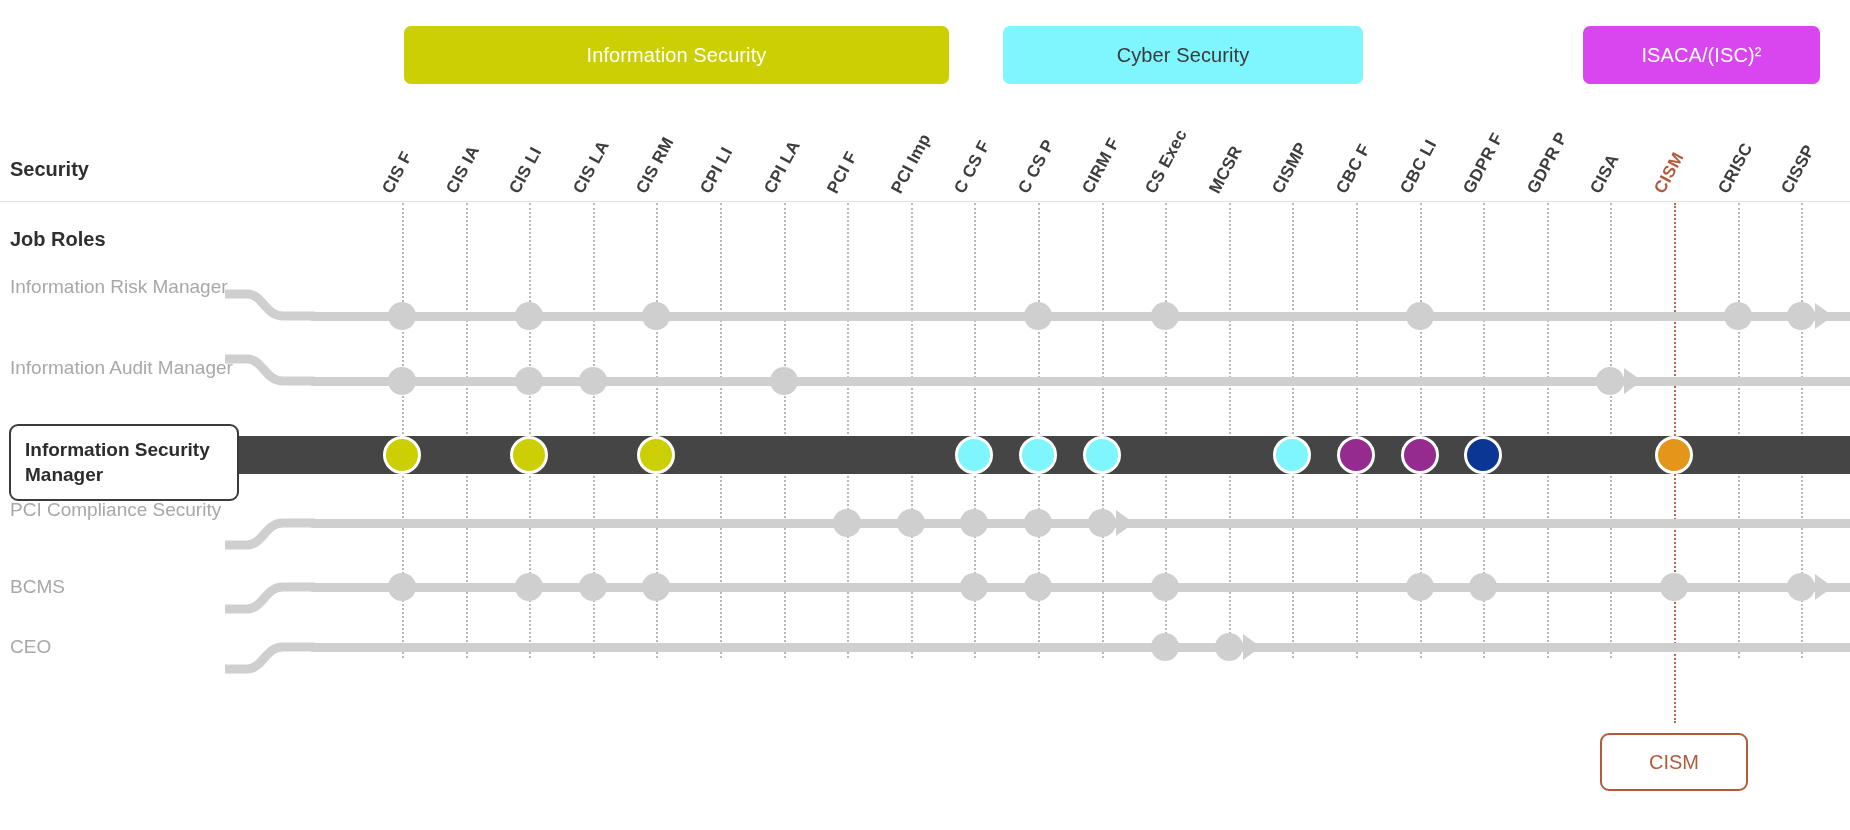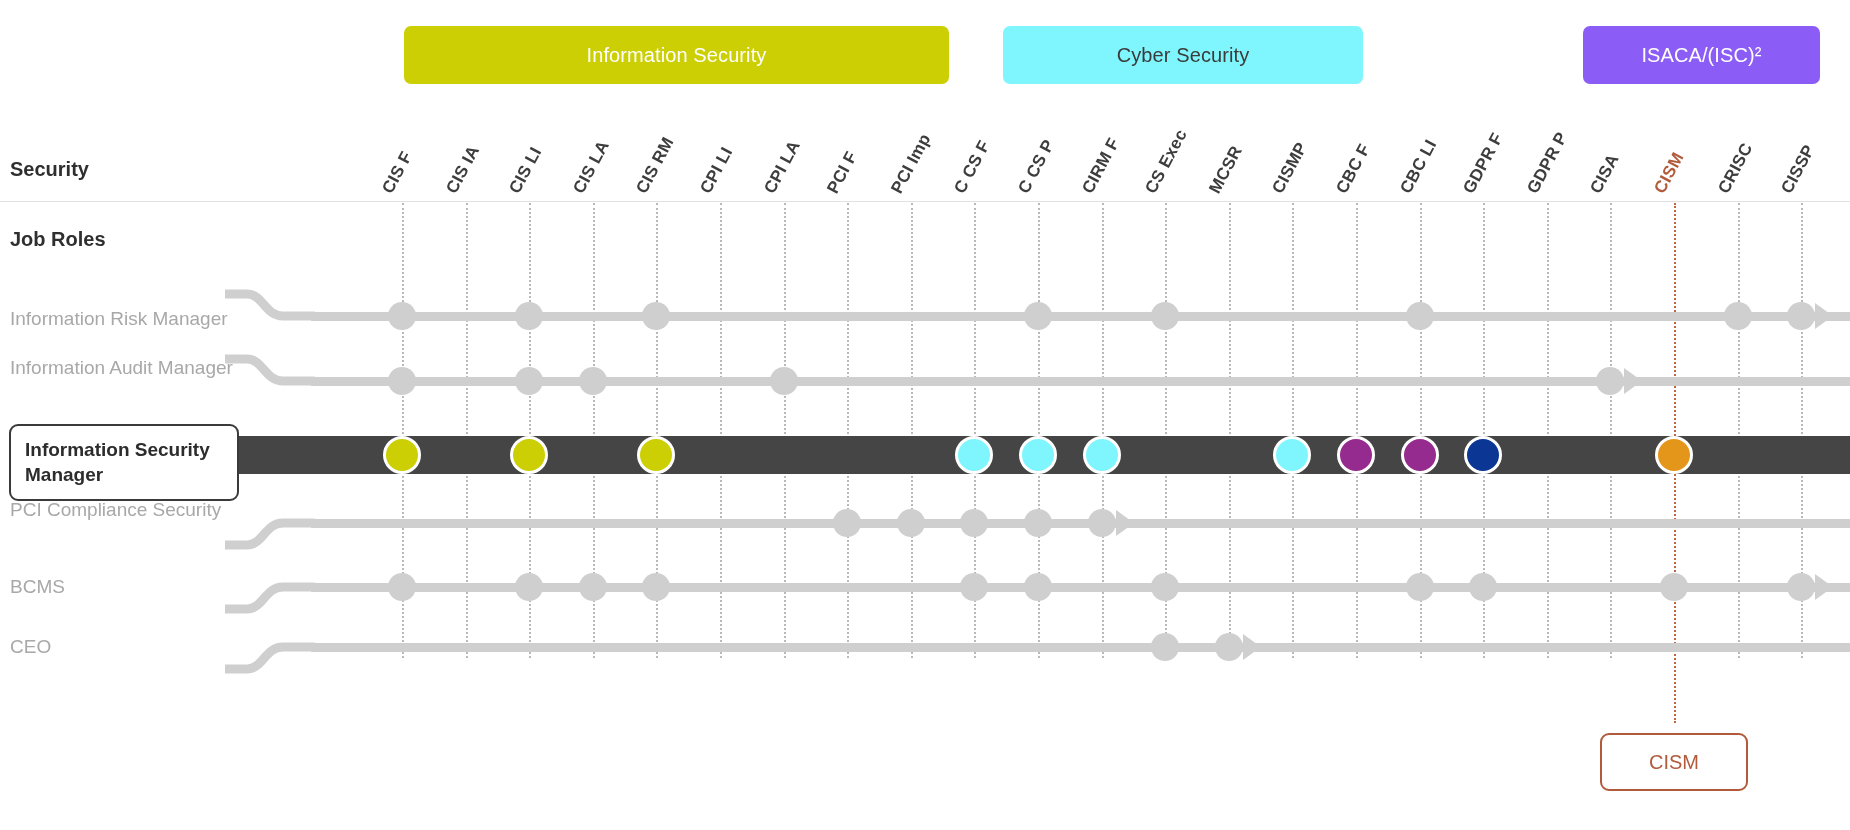--- a/index.html
+++ b/index.html
@@ -168,21 +168,21 @@
   }
 </style>
 </head>
 <body>
 
 <div id="root">
 
   <div class="cat-bar">
       <div class="cat-btn" style="left: 404px; width: 545px; background: rgb(203, 207, 4); color: rgb(255, 255, 255);">Information Security</div>
       <div class="cat-btn dark-text" style="left: 963px; width: 360px; background: rgb(127, 246, 253); color: rgb(59, 59, 59);">Cyber Security</div>
-      <div class="cat-btn" style="left: 1583px; width: 237px; background: #8b5cf6; color: rgb(255, 255, 255);">ISACA/(ISC)²</div>
+      <div class="cat-btn" style="left: 1583px; width: 237px; background: #d946ef; color: rgb(255, 255, 255);">ISACA/(ISC)²</div>
     </div>
 
   <div id="col-headers">
       <div class="col-label-wrap" style="left: 396px;">
         <div class="col-label">CIS F</div>
       </div>
       <div class="col-label-wrap" style="left: 459.6px;">
         <div class="col-label">CIS IA</div>
       </div>
       <div class="col-label-wrap" style="left: 523.2px;">
@@ -274,21 +274,21 @@
       <div class="gridline" style="left: 1737.6px;"></div>
       <div class="gridline" style="left: 1801.2px;"></div>
     </div>
 
   <div class="courses-label">Security</div>
   <div class="header-rule"></div>
   <div class="jobroles-label">Job Roles</div>
 
   <div id="rows">
       <div class="row" style="top: 0px;">
-        <div class="row-label" style="top: 306px;">Information Risk Manager</div>
+        <div class="row-label" style="top: 274px;">Information Risk Manager</div>
         <svg width="90" height="60" style="position: absolute; left: 225px; top: 286px;">
           <path d="M0,8 L22,8 C38,8 40,30 58,30 L90,30" stroke="#cfcfcf" stroke-width="9" fill="none"></path>
         </svg>
         <div class="track" style="left: 311px; width: 1539px; top: 312px; background: rgb(207, 207, 207);"></div>
         <div class="dot" style="left: 402px; top: 316px; background: rgb(207, 207, 207);"></div>
         <div class="dot" style="left: 529.2px; top: 316px; background: rgb(207, 207, 207);"></div>
         <div class="dot" style="left: 656.4px; top: 316px; background: rgb(207, 207, 207);"></div>
         <div class="dot" style="left: 1038px; top: 316px; background: rgb(207, 207, 207);"></div>
         <div class="dot" style="left: 1165.2px; top: 316px; background: rgb(207, 207, 207);"></div>
         <div class="dot" style="left: 1419.6px; top: 316px; background: rgb(207, 207, 207);"></div>

